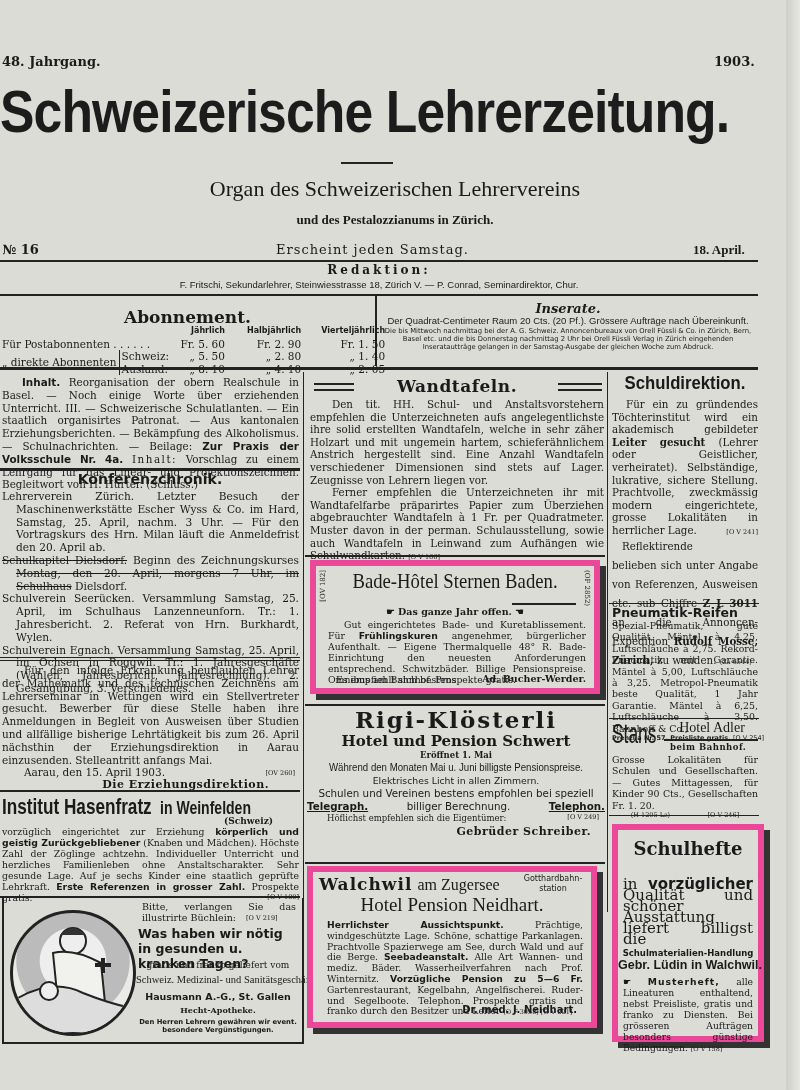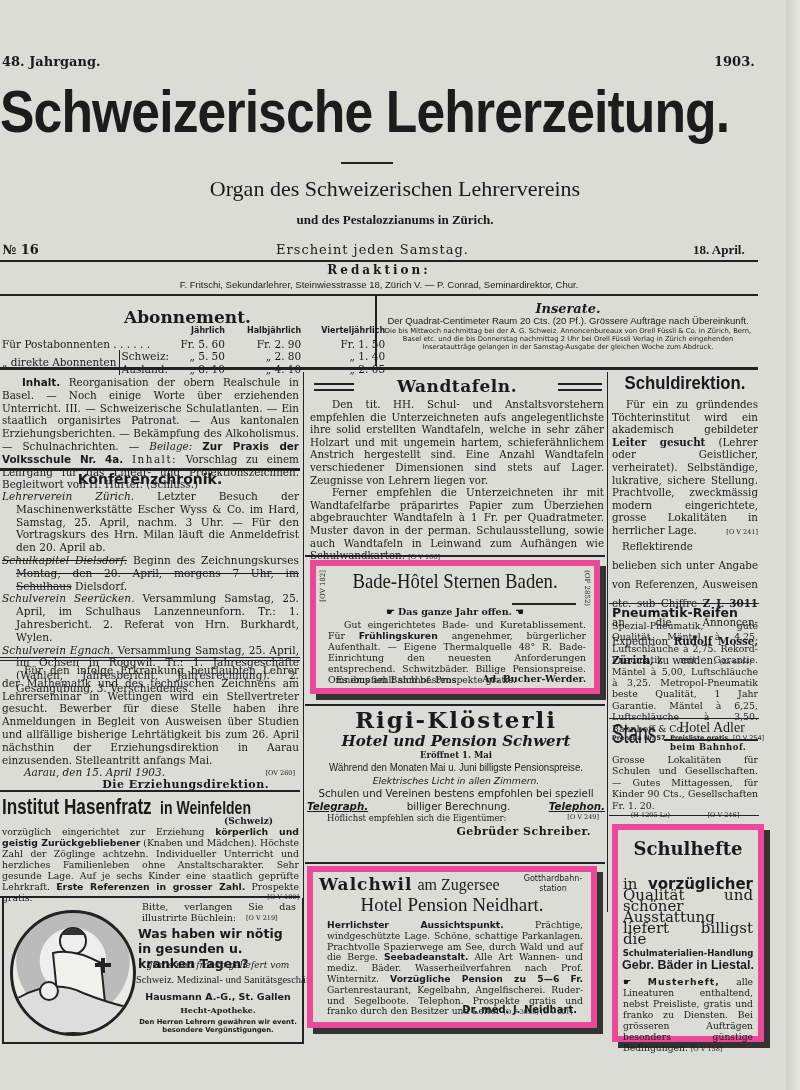--- a/index.html
+++ b/index.html
@@ -2,21 +2,21 @@
 <html><head>
 <meta charset="utf-8">
 <style>
   html,body{margin:0;padding:0;}
   body{width:800px;height:1090px;background:#d9d9d4;overflow:hidden;font-family:"DejaVu Serif",serif;color:#1a1a1a;position:relative;}
   .page{position:absolute;left:0;top:0;width:790px;height:1090px;background:#dcdcd6;}
   .edge{position:absolute;right:0;top:0;width:14px;height:1090px;background:linear-gradient(90deg,#cfcfca,#e6e6e2);}
   .abs{position:absolute;}
   .bold{font-weight:bold;}
   .sans{font-family:"DejaVu Sans","Liberation Sans",sans-serif;}
-  .ital{font-style:italic;}
+  .ital{}
   .just{text-align:justify;}
   .center{text-align:center;}
   .hr{position:absolute;background:#222;}
   .cond{font-family:"Liberation Sans","DejaVu Sans",sans-serif;font-weight:bold;transform-origin:left top;}
   p{margin:0;}
   .col-text{font-size:11.2px;line-height:14.6px;}
   .small{font-size:8px;line-height:10px;}
   .tbl td{padding:0 2px;font-size:10.5px;line-height:12.5px;white-space:nowrap;}
   .strike{text-decoration:line-through;}
   .shadowbox{position:absolute;border:6px solid #ec4899;box-shadow:6px 6px 0 #333;background:#dcdcd6;}
@@ -225,18 +225,18 @@
         <span>(H 1205 Lz)</span>
         <span>[O V 246]</span>
       </div>
   </div>
   <div class="hr" style="left:609px;top:815px;width:150px;height:1px;"></div>
 
   <div class="shadowbox" style="left:612px;top:824px;width:140px;height:206px;">
     <div class="bold center" style="font-size:18px;margin-top:8px;">Schulhefte</div>
     <p class="just" style="padding:0 5px;font-size:15px;line-height:11px;margin-top:20px;"><span>in</span> <span class="sans bold">vorzüglicher</span> <span>Qualität und schöner Ausstattung liefert billigst die</span></p>
     <div class="sans bold center" style="font-size:8.5px;margin-top:3px;">Schulmaterialien-Handlung</div>
-    <div class="cond center" style="font-size:12.5px;white-space:nowrap;">Gebr. Bäder in Liestal.</div>
+    <div class="cond center" style="font-size:12.5px;white-space:nowrap;">Gebr. Lüdin in Walchwil.</div>
     <p class="just" style="padding:0 5px;font-size:9.2px;line-height:11px;margin-top:4px;"><span>☛</span> <span class="sans bold" style="letter-spacing:1px;">Musterheft,</span> <span>alle Lineaturen enthaltend, nebst Preisliste, gratis und franko zu Diensten. Bei grösseren Aufträgen besonders günstige Bedingungen.</span> <span style="font-size:6.5px;">[O V 158]</span></p>
   </div>
 
 </div>
 <div class="edge"></div>
 
 </body></html>

